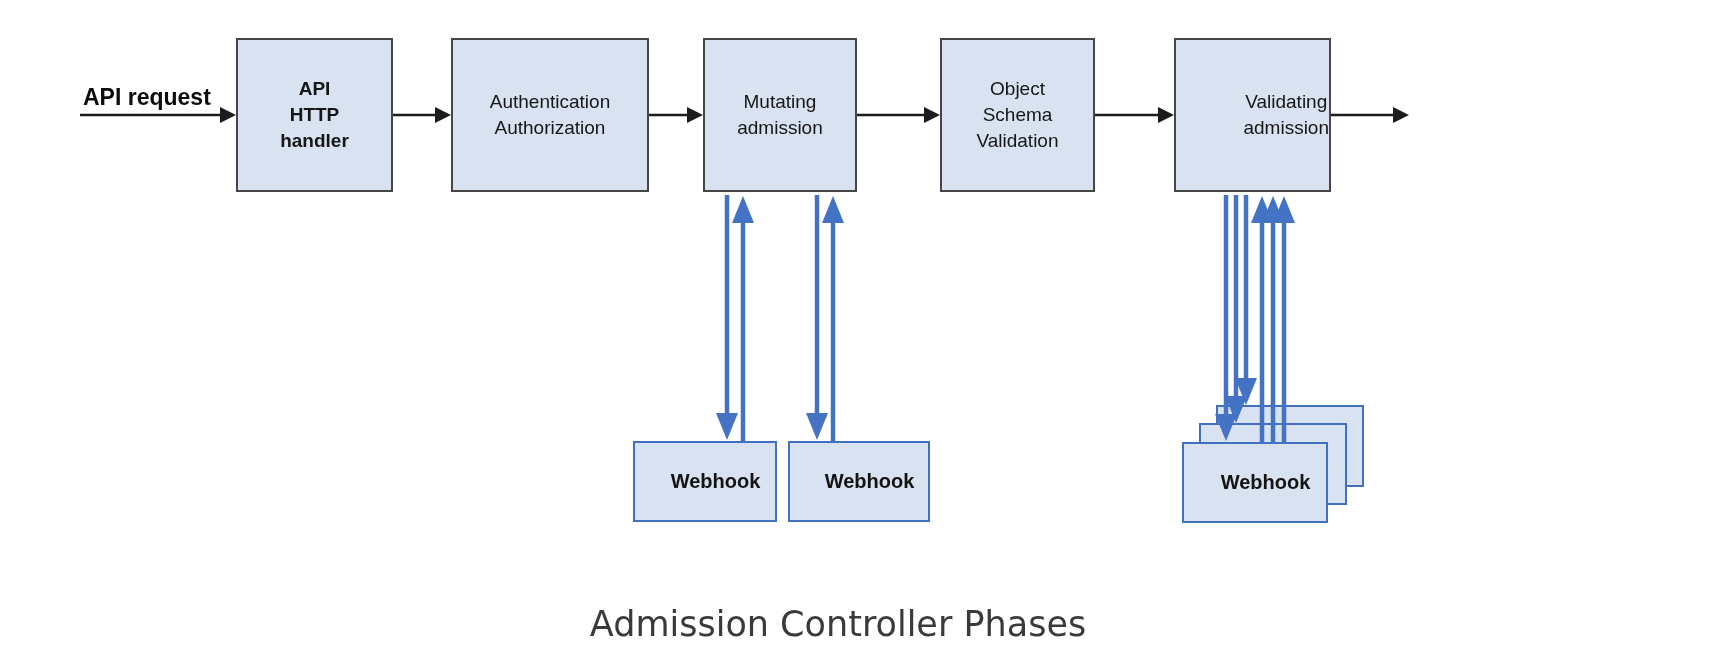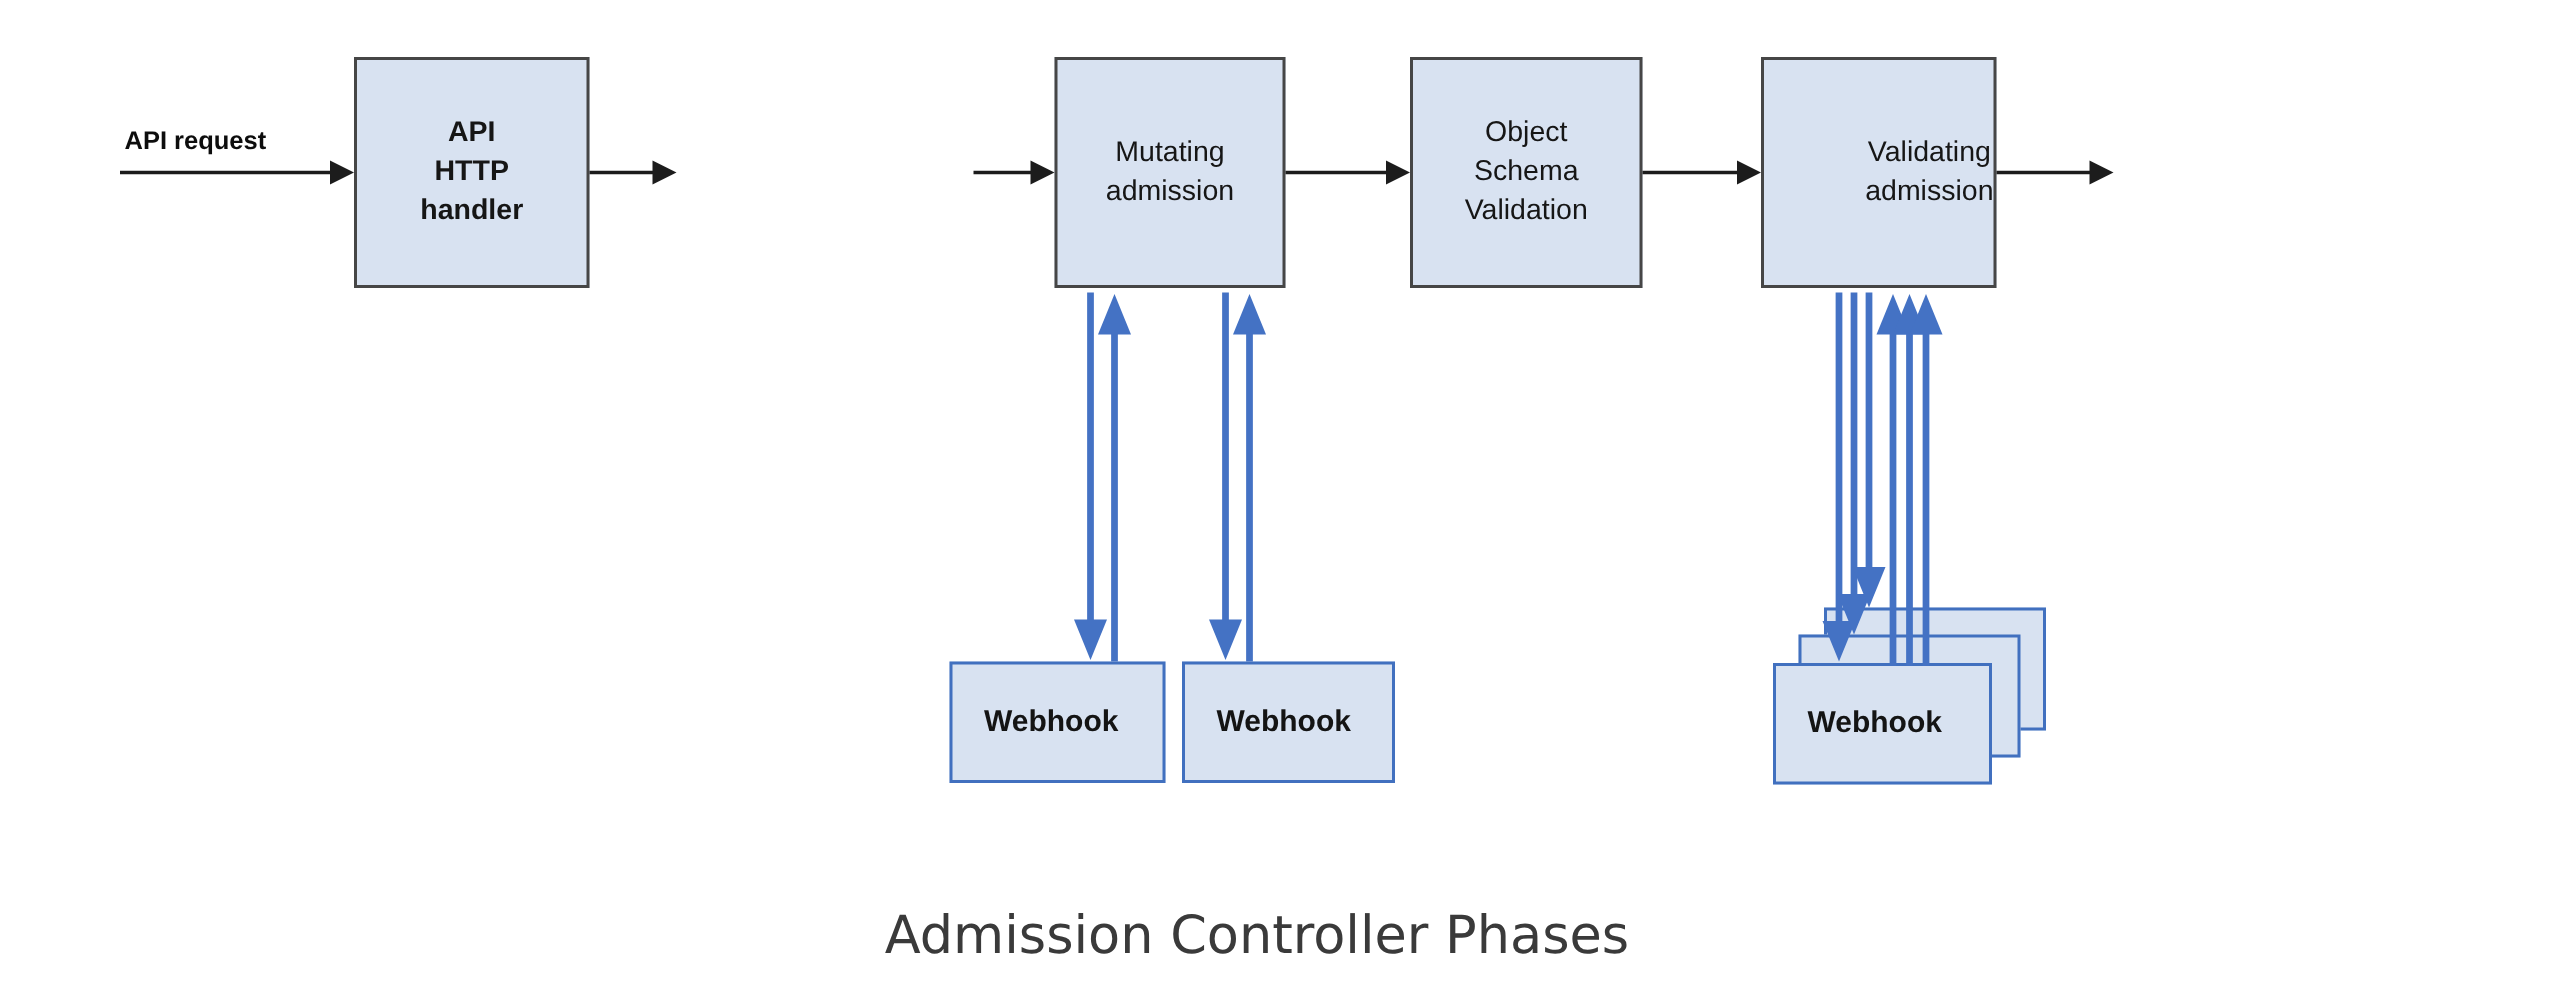--- a/index.html
+++ b/index.html
@@ -31,30 +31,30 @@
   .stage-box .lbl{
     white-space:pre-line;
     font-size:19px;line-height:26px;
     color:var(--label-color);
   }
   .webhook-box{
     position:absolute;
     background:var(--box-fill);
     border:2px solid var(--webhook-border);
     box-sizing:border-box;
-    display:flex;align-items:center;justify-content:flex-start;
+    display:flex;align-items:center;justify-content:center;
     text-align:center;
     padding-left:21px;
   }
   .webhook-box .lbl{
     font-size:20px;font-weight:bold;color:#141414;
   }
   #api-request-label{
     position:absolute;left:83px;top:84px;width:150px;
-    font-size:17px;font-weight:bold;color:#0d0d0d;
+    font-size:23px;font-weight:bold;color:#0d0d0d;
     letter-spacing:0px;
   }
   #caption{
     position:absolute;left:498px;top:604px;width:680px;
     text-align:center;
     font-family:"DejaVu Sans", sans-serif;
     font-size:35px;color:var(--caption-color);
   }
   #arrows-layer{
     position:absolute;left:0;top:0;z-index:10;
@@ -71,20 +71,24 @@
 <div id="canvas">
 
   <div id="api-request-label">API request</div>
 
   <div class="stage-box" style="left:236px;width:157px;font-weight:bold;">
     <div class="lbl">API
 HTTP
 handler</div>
   </div>
 
+  <div class="stage-box" style="left:451px;width:198px;">
+    <div class="lbl">Authentication
+Authorization</div>
+  </div>
 
   <div class="stage-box" style="left:703px;width:154px;">
     <div class="lbl">Mutating
 admission</div>
   </div>
 
   <div class="stage-box" style="left:940px;width:155px;">
     <div class="lbl">Object
 Schema
 Validation</div>

